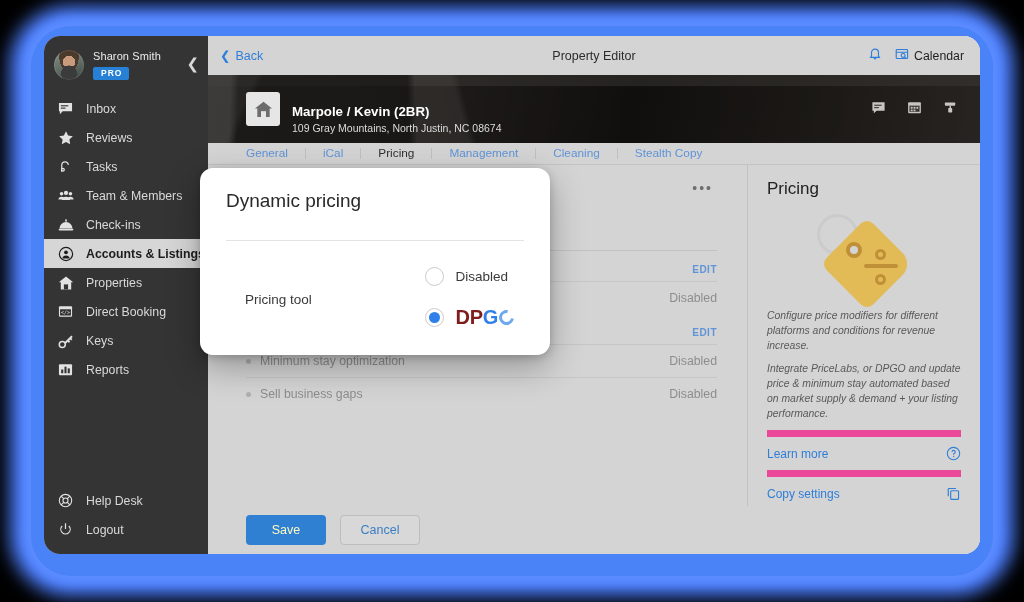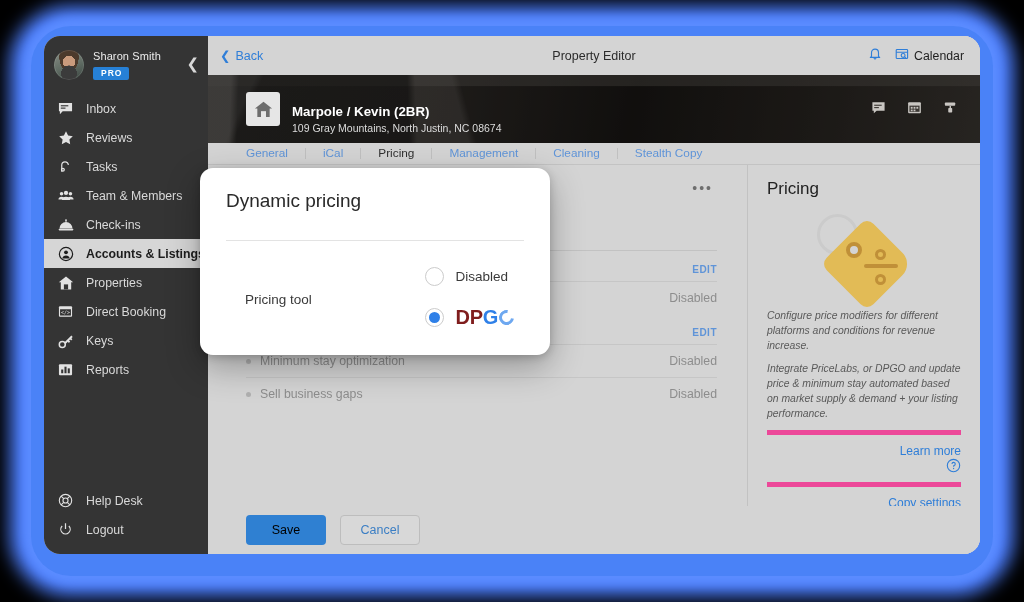--- a/index.html
+++ b/index.html
@@ -359,24 +359,23 @@
 
   .rp-p {
     font-size: 10.4px;
     line-height: 1.42;
     color: #595959;
     font-style: italic;
     margin-bottom: 9px;
   }
   .rp-link-row {
     display: flex; align-items: flex-end; justify-content: space-between;
-    border-top: 5px solid #ec4899;
+    border-top: 7px solid #ec4899;
     padding: 9px 0 9px 0;
     cursor: pointer;
-    flex-direction: column;
   }
   .rp-link-row:first-of-type { border-top: 1px solid #c3c3c3; }
   .rp-link { color: #2f7ed8; font-size: 12px; }
   .rp-icon { color: #2f7ed8; display: flex; }
 
   
   .footer {
     height: 48px;
     flex: 0 0 48px;
     background: #d4d4d4;
@@ -389,21 +388,21 @@
   }
   .btn {
     font-size: 12.5px;
     border-radius: 4px;
     padding: 7px 0;
     width: 80px;
     text-align: center;
     cursor: pointer;
     border: 1px solid transparent;
   }
-  .btn-primary { background: #2f80d2; color: #000000; }
+  .btn-primary { background: #2f80d2; color: #fef9c3; }
   .btn-ghost { background: #d8d8d8; color: #3b7ec4; border-color: #bdbdbd; }
 
   .footer-wrap {
     position: absolute;
     left: 164px; right: 233px; bottom: 0;
     height: 48px;
     background: #d4d4d4;
     display: flex;
     align-items: center;
     padding-left: 38px;

